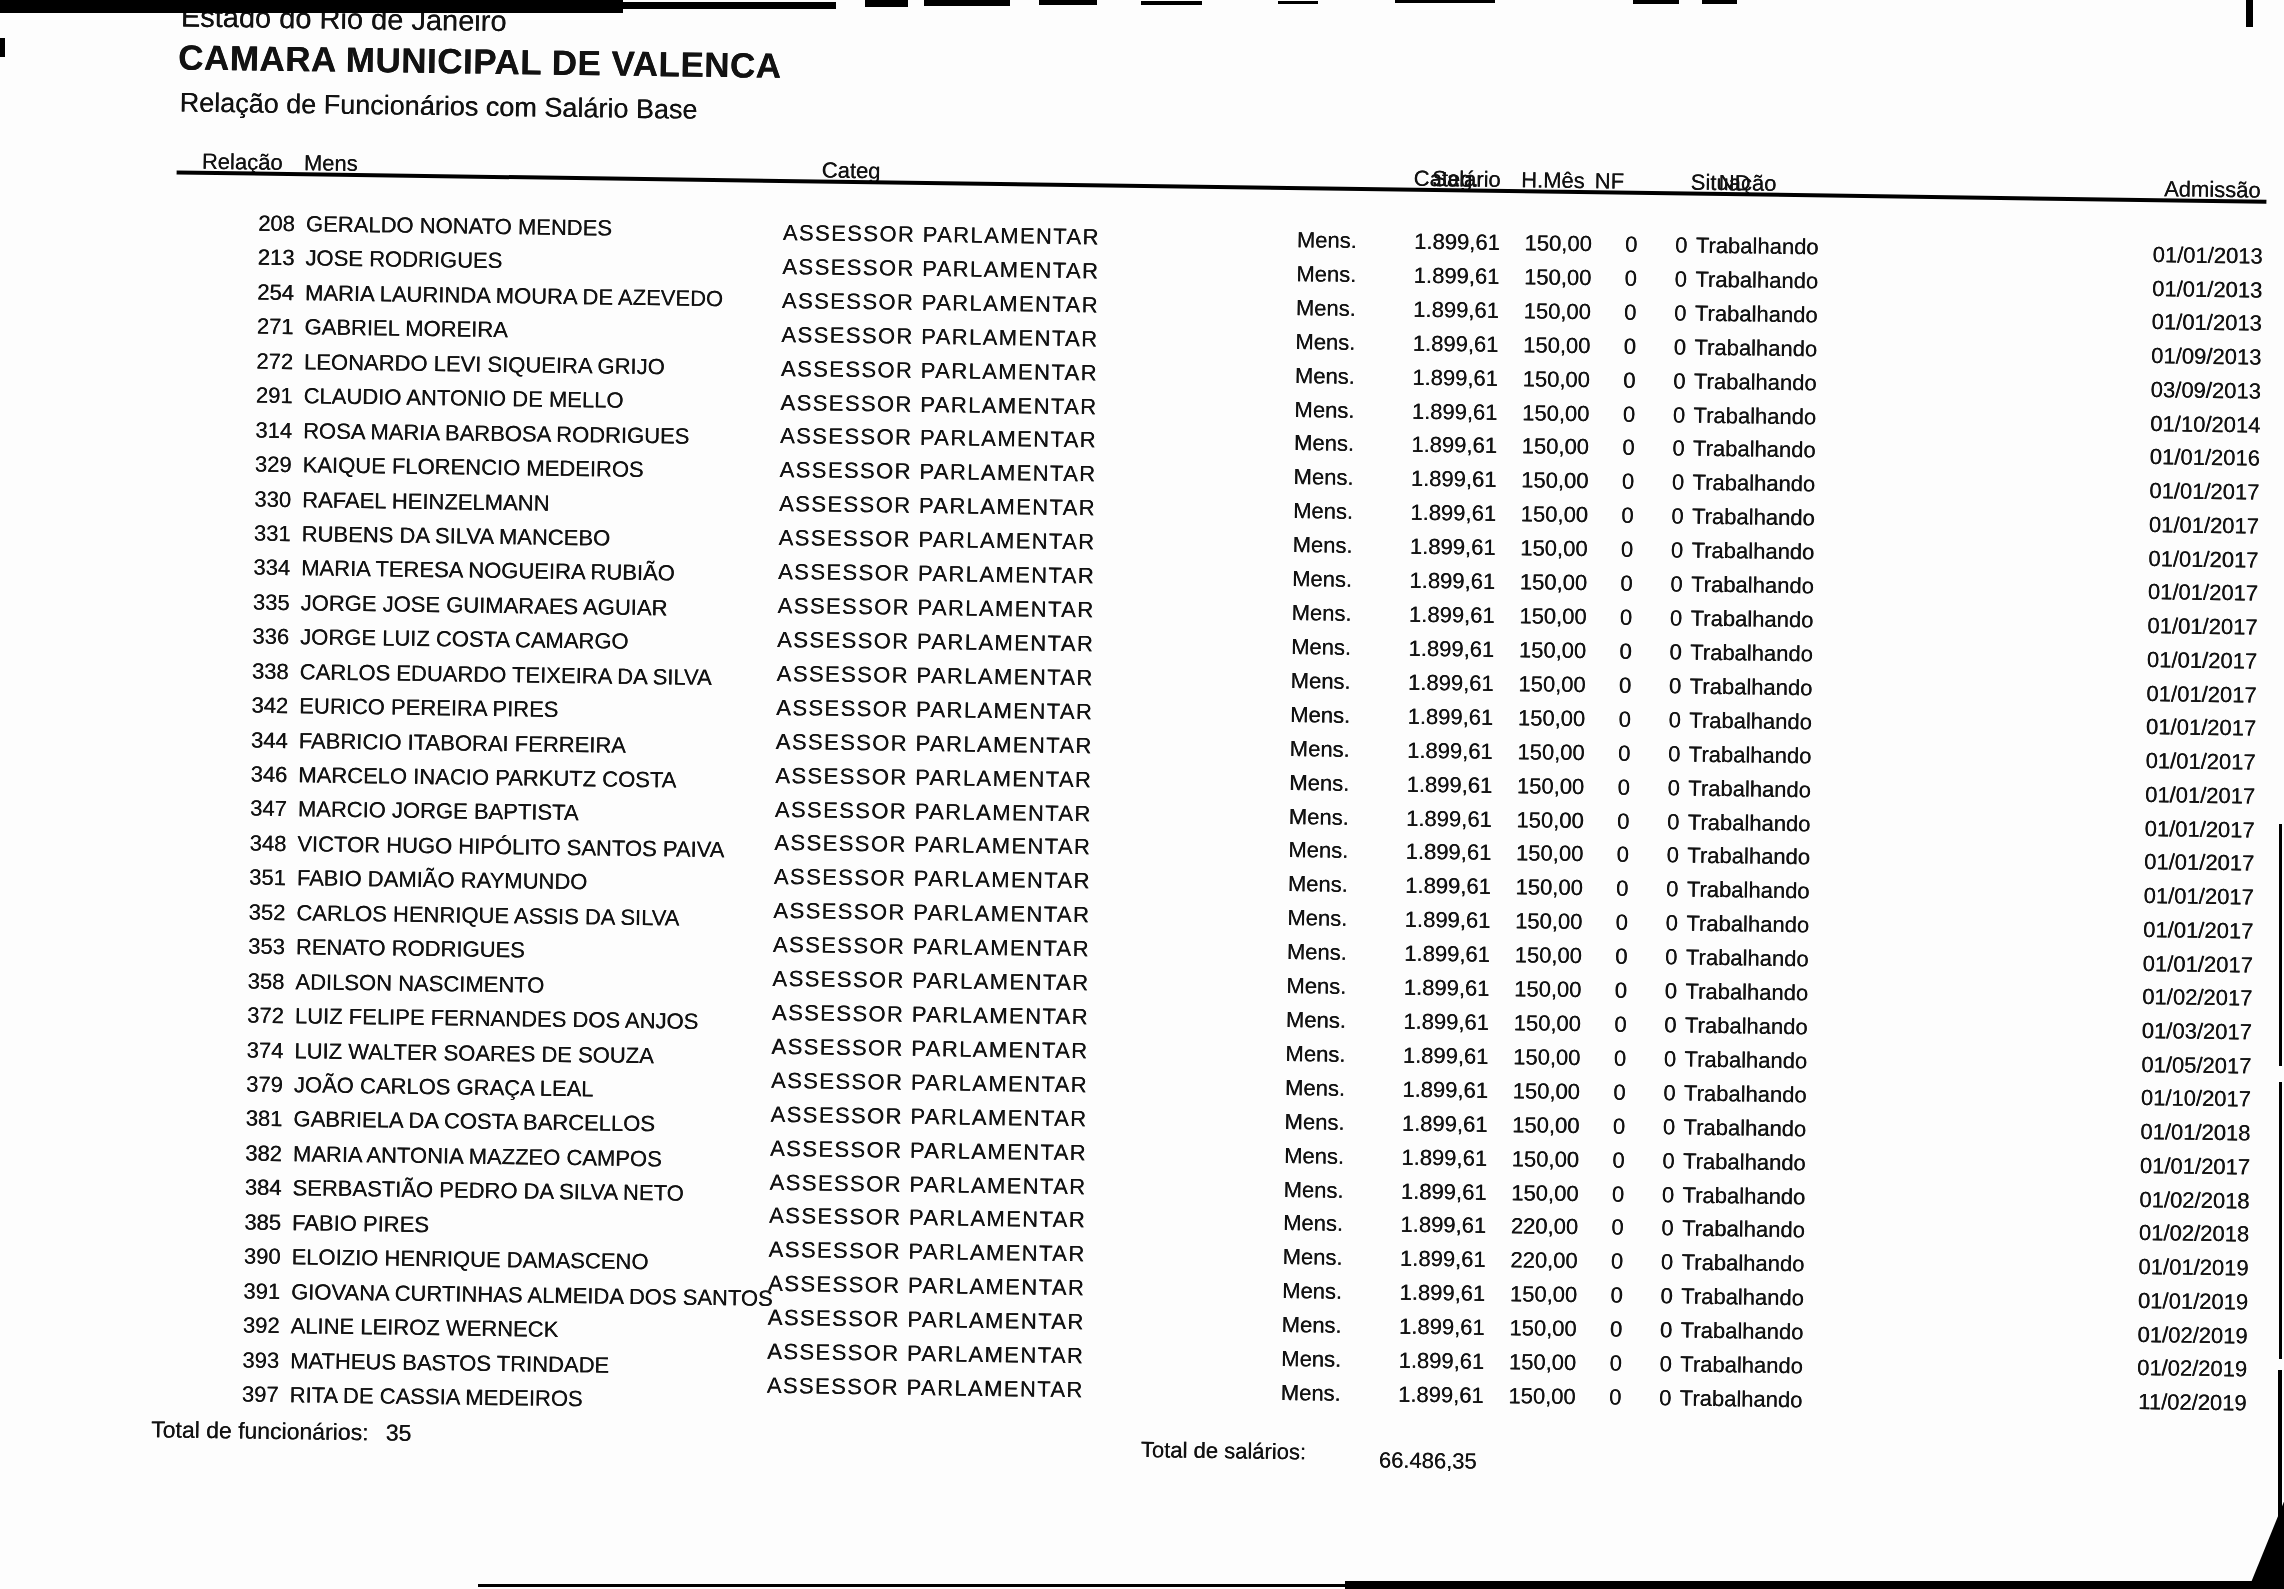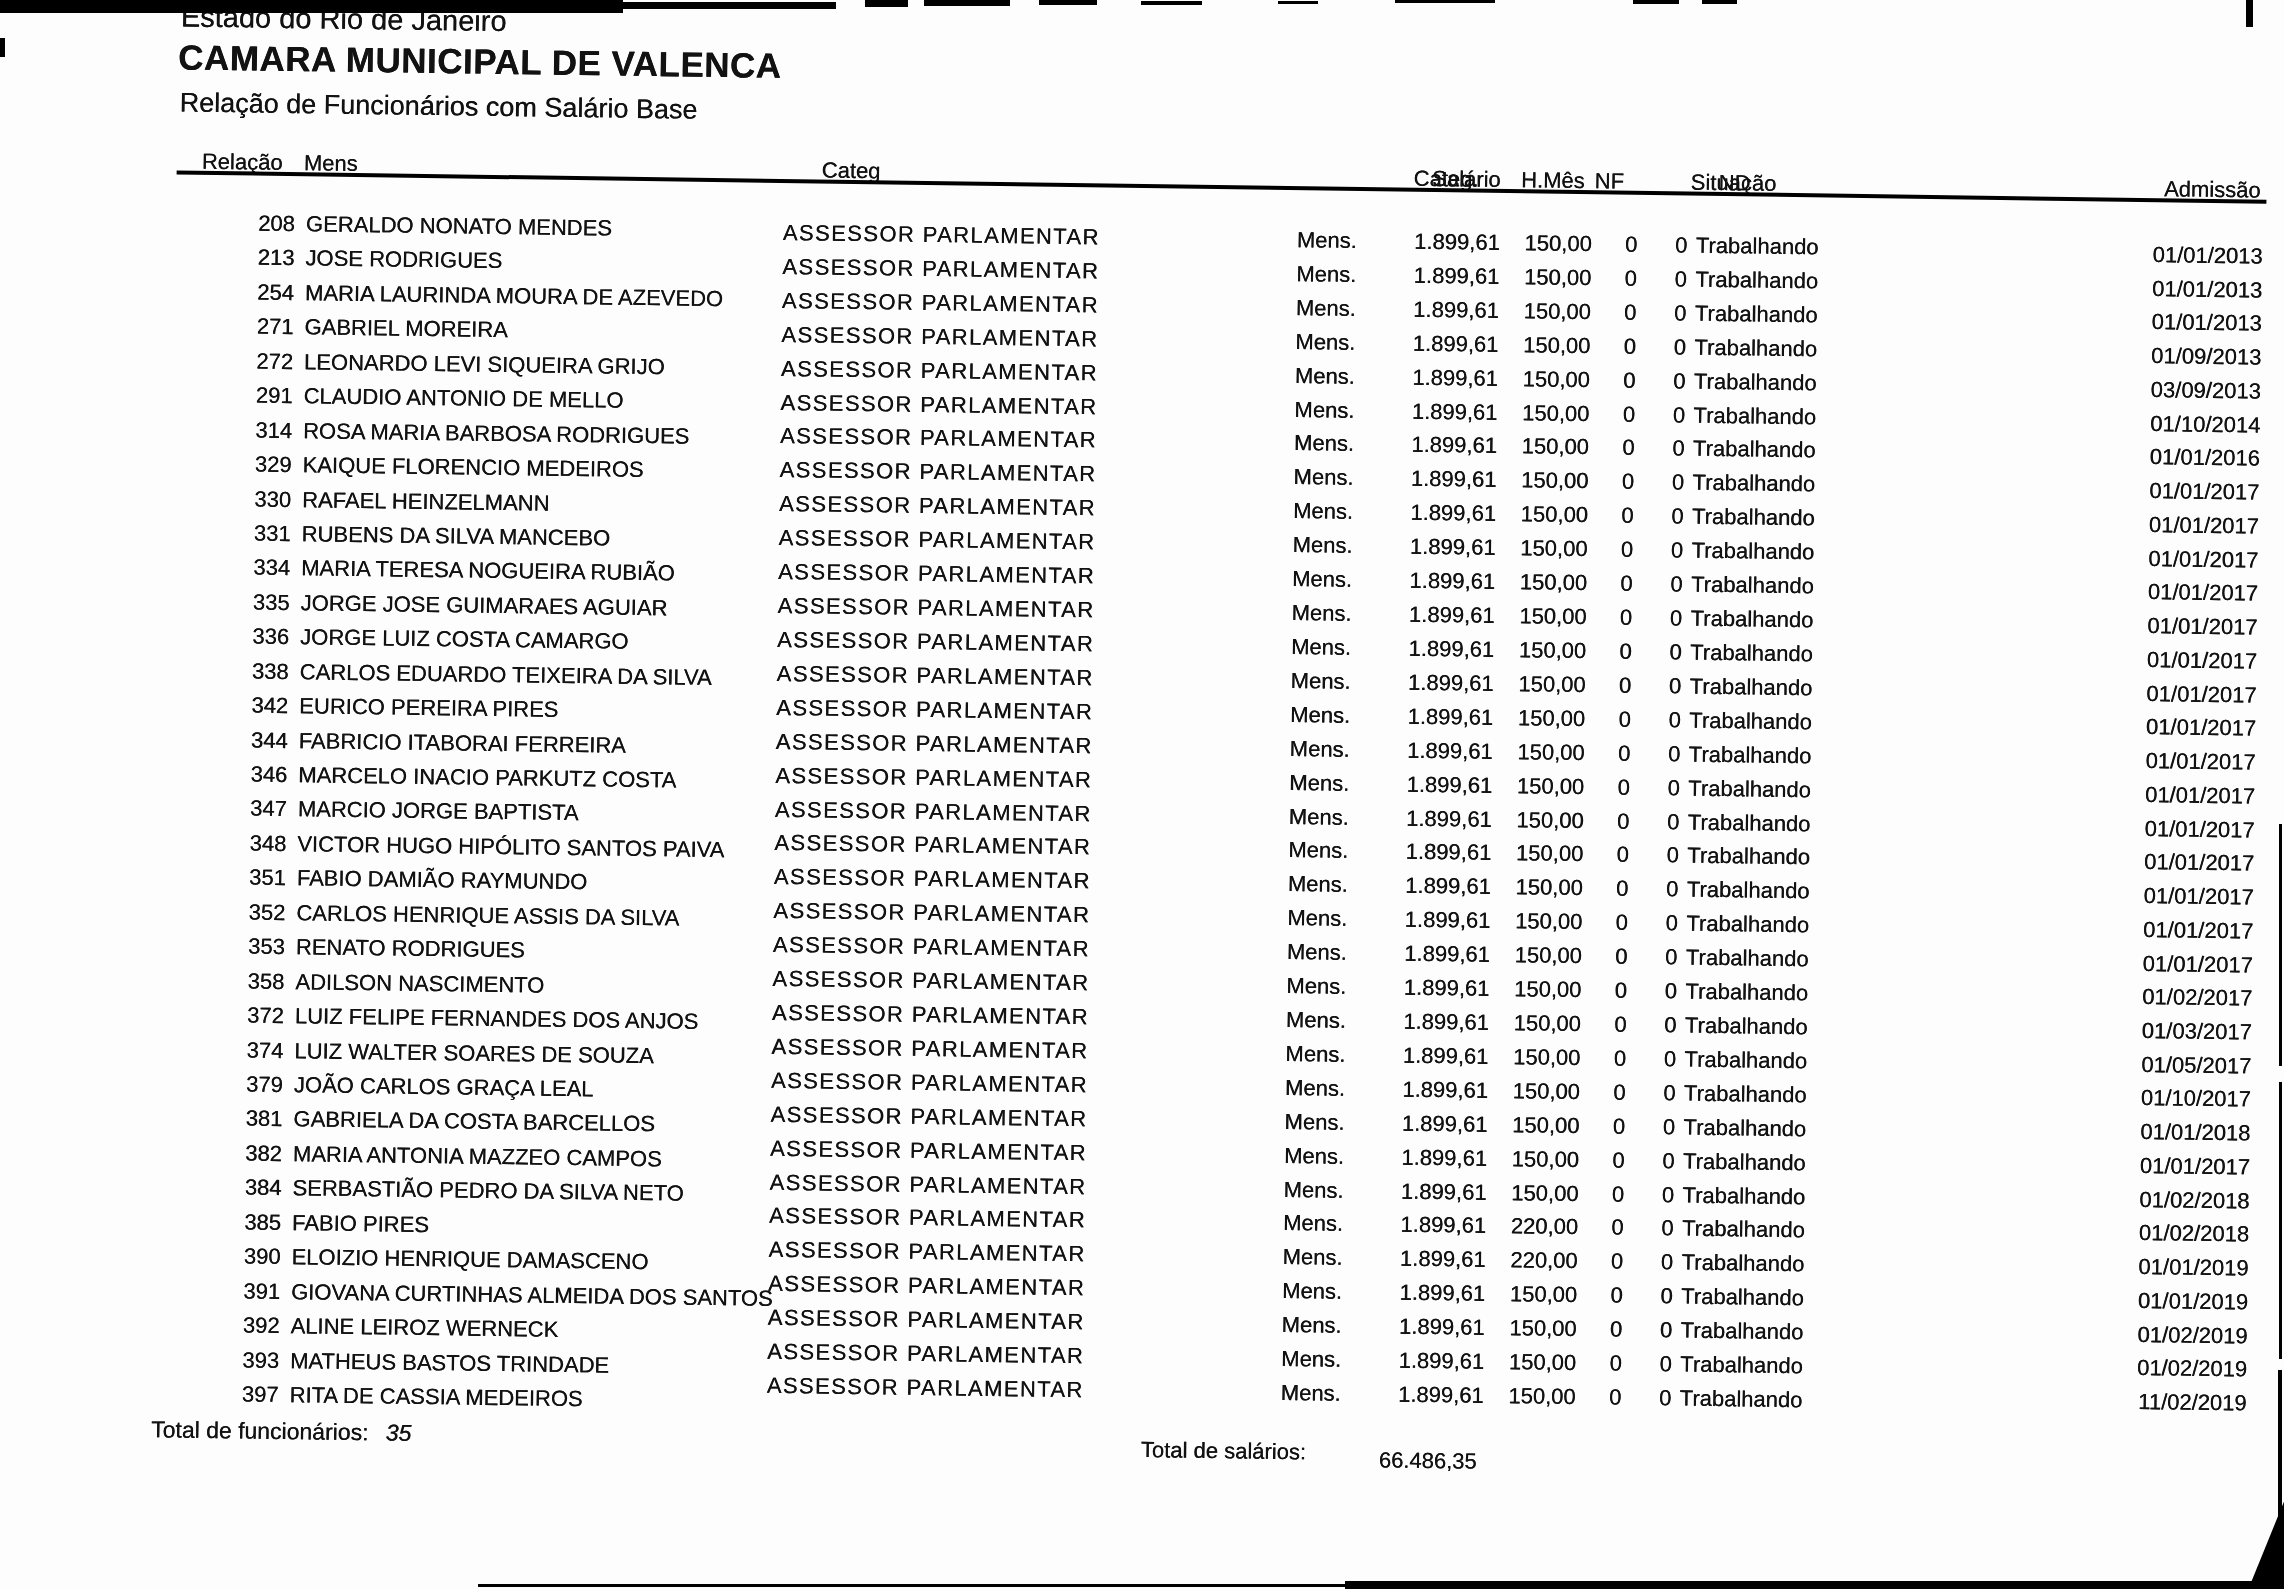--- a/index.html
+++ b/index.html
@@ -39,21 +39,21 @@
   .c-cargo{left:786px;letter-spacing:1.4px;}
   .c-categ{left:1300px;text-align:center;}
   .c-salario{left:1381px;width:122px;text-align:right;}
   .c-hmes{left:1510px;width:85px;text-align:right;}
   .c-nf{left:1622px;width:25px;text-align:center;}
   .c-nd{left:1672px;width:25px;text-align:center;}
   .c-sit{left:1699px;}
   .c-adm{left:2112px;width:154px;text-align:right;}
   
   .f-left{left:171px;top:1414px;font-size:23px;}
-  .f-left .val{margin-left:17.3px;font-style:italic;}
+  .f-left .val{margin-left:17.3px;}
   .f-rlabel{left:1161px;top:1421px;font-size:22px;}
   .f-rvalue{left:1399px;top:1428px;font-size:22px;}
   
   .art{position:absolute;background:#000;z-index:5;}
   .a-top1{left:0;top:0;width:623px;height:12.5px;}
   .a-top2{left:623px;top:1.9px;width:213px;height:6.7px;}
   .a-d1{left:865px;top:0;width:43px;height:6.7px;}
   .a-d2{left:924px;top:0;width:86px;height:5.8px;}
   .a-d3{left:1039px;top:0;width:58px;height:4.8px;}
   .a-d4{left:1141px;top:1px;width:61px;height:3.8px;}

